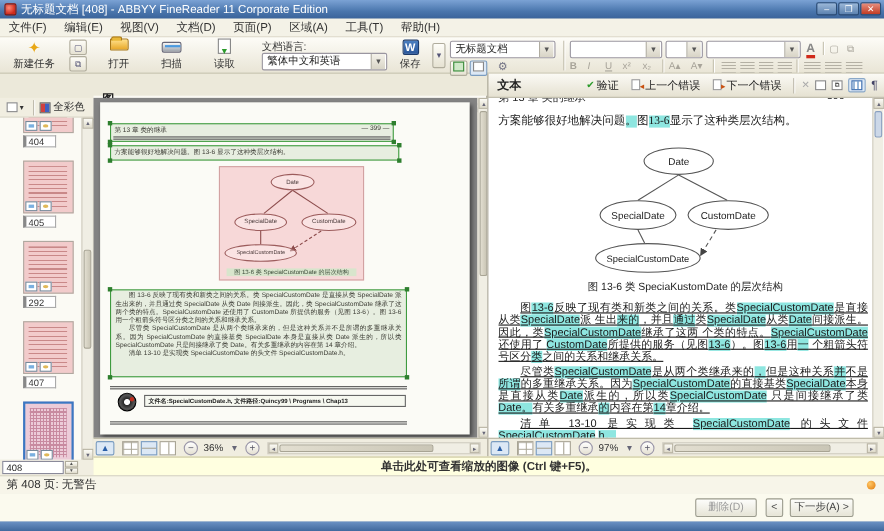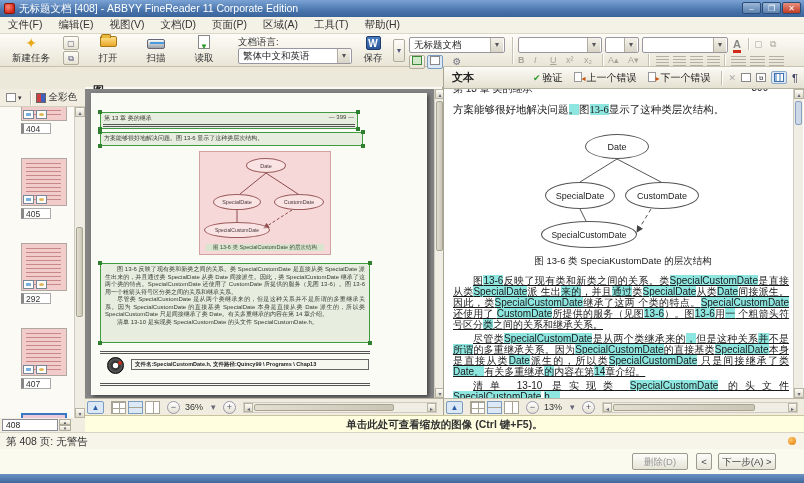--- a/index.html
+++ b/index.html
@@ -72,21 +72,21 @@
     repeating-linear-gradient(90deg,#9ab8d8 0 2px,#fff 2px 4px);}
   .icbox.dash{border:1px dashed #777;}
   .hsep{width:1px;height:14px;background:#c0bcae;box-shadow:1px 0 0 #fff;margin:0 2px;}
 
   
   .pages-sub{left:0;top:89px;width:85px;height:18px;background:#f1eee1;border-bottom:1px solid #d4d0c0;
     display:flex;align-items:center;gap:3px;padding:0 3px;font-size:9.5px;color:#333;}
   .colormode{display:inline-block;width:10px;height:10px;
     background:linear-gradient(90deg,#d04040 50%,#4060c0 50%);border:1px solid #666;}
   .thumb-list{left:0;top:107px;width:74px;height:311px;background:#fbfaf4;overflow:hidden;padding-left:21px;}
-  .thumb-item{margin-top:24px;}
+  .thumb-item{margin-top:12px;}
   .thumb-item:first-child{margin-top:-34px;}
   .thumb{width:46px;height:48px;border:1px solid #b0a8a0;background:#f2cbcb;position:relative;
     background-image:repeating-linear-gradient(#c98888 0 1px,transparent 1px 4px);
     background-size:80% 86%;background-position:50% 55%;background-repeat:no-repeat;}
   .thumb-item.sel .thumb{border:2px solid #3b78c3;background-color:#eccbd8;
     background-image:repeating-linear-gradient(#c88aa0 0 1px,transparent 1px 3px),
       repeating-linear-gradient(90deg,#c88aa0 0 1px,transparent 1px 3px);height:56px;}
   .ticon{position:absolute;left:1px;bottom:1px;width:11px;height:9px;background:#fff;
     border:1px solid #789;}
   .ticon:before{content:"";position:absolute;inset:2px;background:#7ab0e0;}
@@ -519,21 +519,21 @@
     <span class="sb-thumb" style="left:1px;top:12px;width:7px;height:24px;background:#ccd8e8;border-color:#8aa0c0;"></span>
     <span class="sb-arrow" style="bottom:0;left:0;">▾</span>
   </div>
 
   <div class="bbar" style="left:443px;width:361px;border-left:1px solid #a8a494;">
     <span class="upbtn">▲</span>
     <span class="lay grid" style="left:26px;"></span>
     <span class="lay h pressed" style="left:43px;"></span>
     <span class="lay v" style="left:60px;"></span>
     <span class="zbtn" style="left:82px;">−</span>
-    <span class="ztext" style="left:100px;">13%</span>
+    <span class="ztext" style="left:100px;">97%</span>
     <span class="ztext" style="left:126px;color:#667;">▾</span>
     <span class="zbtn" style="left:138px;">+</span>
     <span class="sb-h" style="left:158px;top:3px;width:196px;">
       <span class="sb-arrow" style="left:0;top:0;width:9px;height:9px;">◂</span>
       <span class="sb-thumb" style="left:10px;top:1px;width:142px;height:7px;"></span>
       <span class="sb-arrow" style="right:0;top:0;width:9px;height:9px;">▸</span>
     </span>
   </div>
 
   <div class="abs hintbar">单击此处可查看缩放的图像 (Ctrl 键+F5)。</div>

